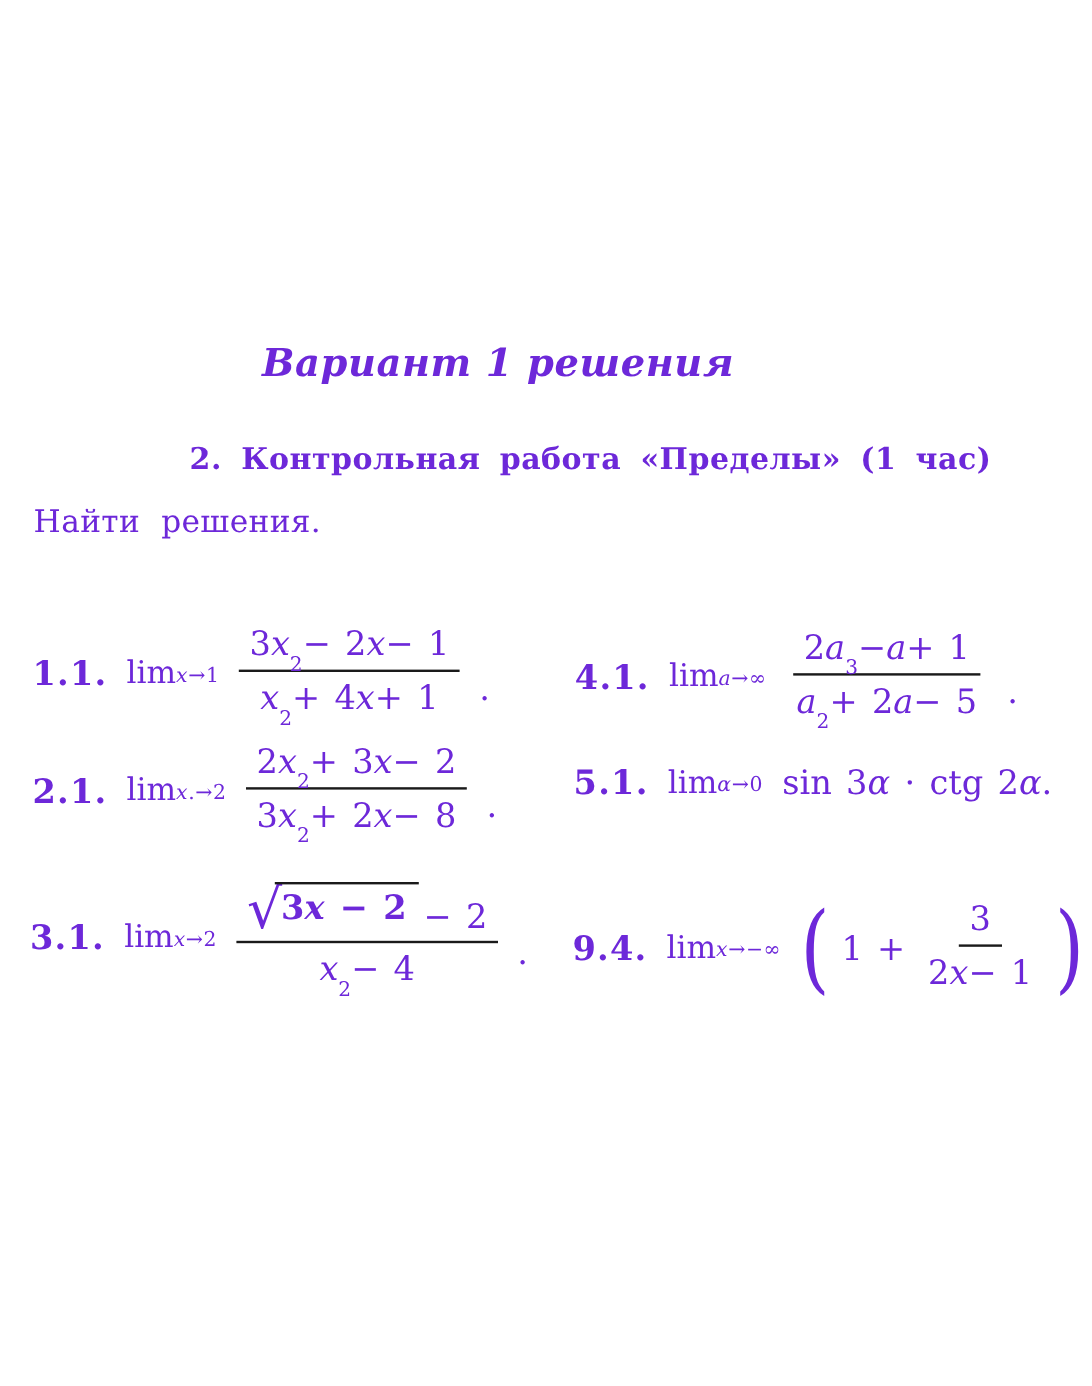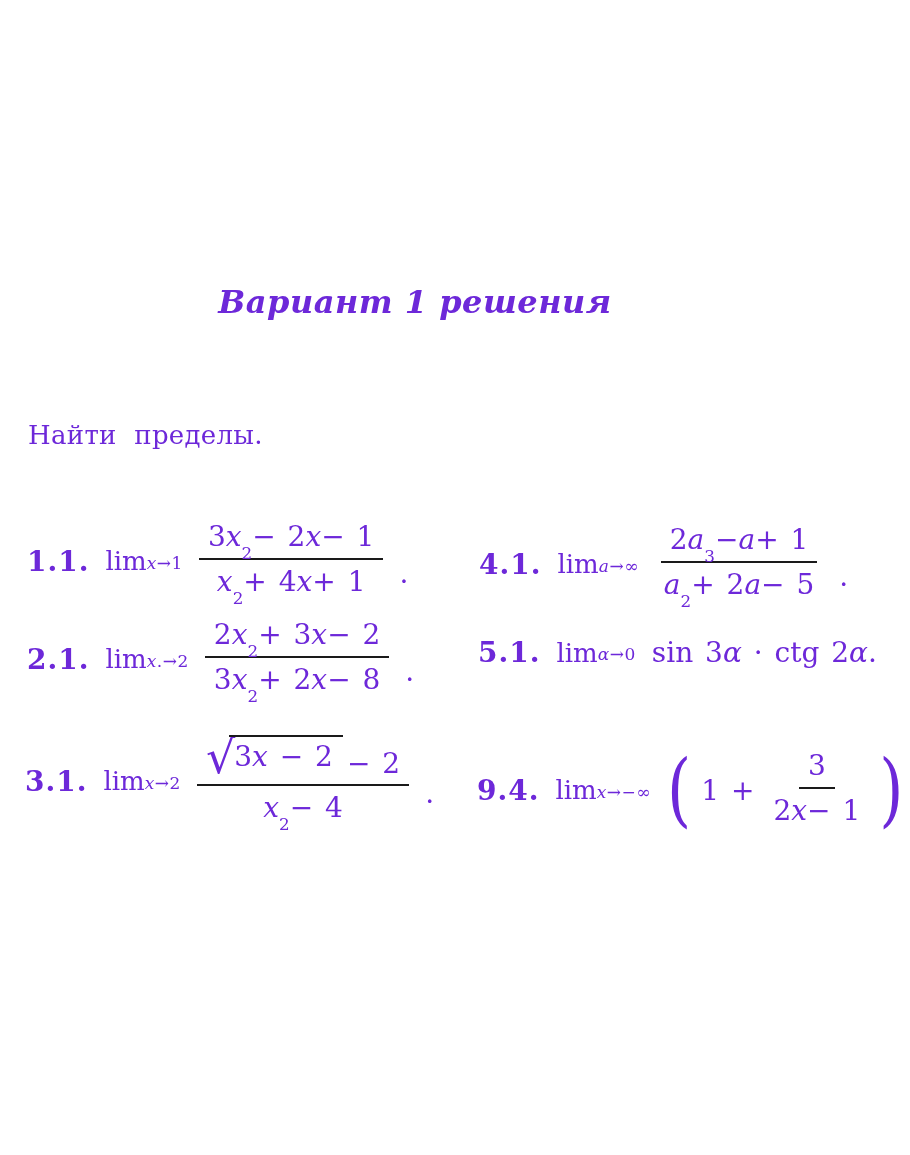--- a/index.html
+++ b/index.html
@@ -51,43 +51,44 @@
   sup{font-size:0.6em;line-height:0;}
   i{font-style:italic;}
   .enddot{align-self:center;transform:translateY(12px);}
   .sqrtwrap{display:inline-flex;align-items:stretch;}
   .radsym{
     font-size:46px;line-height:44px;font-weight:400;
     margin-right:-6px;align-self:flex-start;
   }
   .radicand{
     border-top:2.5px solid #1a1a1a;
-    padding:5px 10px 0 5px;line-height:30px;word-spacing:3px;
+    padding:5px 10px 0 5px;line-height:30px;word-spacing:3px;font-weight:bold;
   }
   .numtail{padding-left:4px;line-height:30px;align-self:flex-end;word-spacing:3px;}
   .inlinebody{font-size:28px;word-spacing:3px;}
   .bigparen{
     font-size:62px;line-height:0.55;font-weight:400;
     transform:scaleY(1.3);transform-origin:center;
   }
   .pexpr{display:inline-flex;align-items:center;gap:10px;}
   .bigexp{
     align-self:flex-start;font-size:13px;line-height:1;
     margin:2px 0 16px 2px;
   }
 </style>
 </head>
 <body>
 
 <div class="page">
 
   <div class="doc-title">Вариант 1 решения</div>
 
+  <div class="doc-heading">2. Контрольная работа «Пределы» (1 час)</div>
 
-  <div class="doc-instruction">Найти пределы.</div>
+  <div class="doc-instruction">Найти решения.</div>
 
   <div class="problem" style="left:27px;top:519px;">
     <span class="plabel">1.1.</span>
     <span class="limblock">
       <span class="limword">lim</span>
       <span class="limsub"><i>x</i>→1</span>
     </span>
     <span class="frac">
       <span class="num">3<i>x</i><sup>2</sup> − 2<i>x</i> − 1</span>
       <span class="den"><i>x</i><sup>2</sup> + 4<i>x</i> + 1</span>

